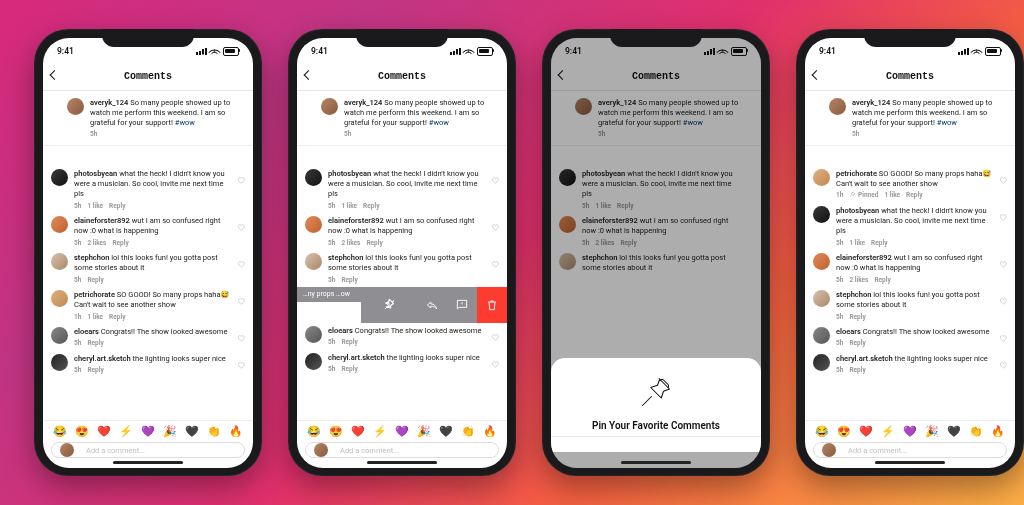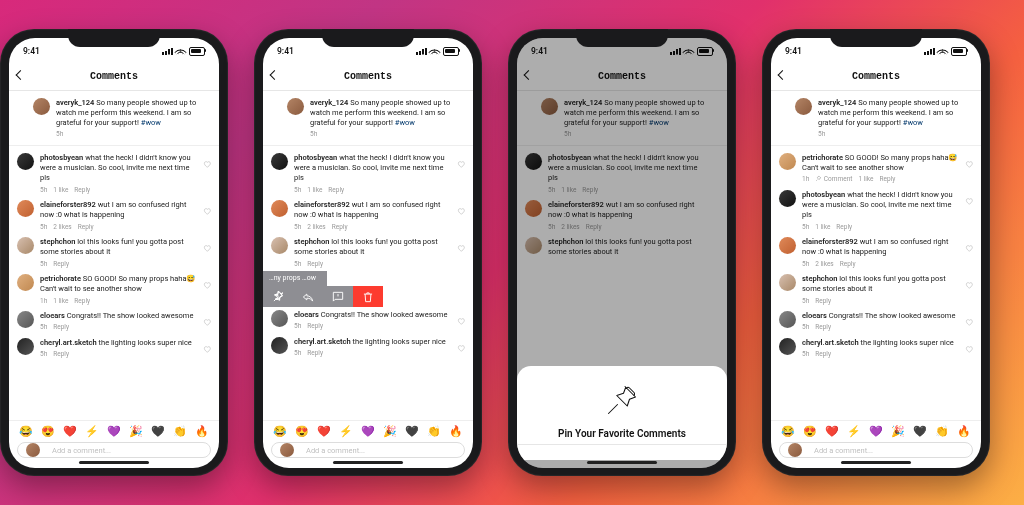--- a/index.html
+++ b/index.html
@@ -10,21 +10,21 @@
     overflow: hidden;
     font-family: -apple-system, BlinkMacSystemFont, "Segoe UI", Roboto, sans-serif;
     -webkit-font-smoothing: antialiased;
   }
   .stage {
     width: 1024px;
     height: 505px;
     background: linear-gradient(135deg, #d8297b 0%, #C13584 25%, #E1306C 50%, #F56040 70%, #FCAF45 100%);
     display: flex;
     align-items: center;
-    justify-content: flex-start;
+    justify-content: flex-end;
     gap: 26px;
   }
 
   
   .phone {
     width: 210px;
     height: 430px;
     background: #1a1a1c;
     border-radius: 34px;
     padding: 9px 9px 8px 9px;
@@ -147,28 +147,29 @@
     padding-right:14px;
   }
   .ctext b{ font-weight:600; }
   .hashtag { color:#00376b; }
   .meta {
     margin-top:2px;
     font-size:6.5px;
     color:#9a9a9a;
     display:flex;
     gap:6px;
+    font-weight:bold;
   }
   .meta span{white-space:nowrap;}
   .like-outline {
     position:absolute; right:8px; top:10px;
     width:8px;height:8px;
   }
   .like-outline svg{display:block;}
-  .caption-row { border-bottom:0.5px solid #eee; padding-bottom:6px; margin-bottom:4px;padding-left:24px;}
+  .caption-row { border-bottom:0.5px solid #eee; padding-bottom:6px; margin-bottom:20px;padding-left:24px;}
 
   
   .inputzone {
     flex-shrink:0;
     padding: 4px 8px 10px 8px;
     border-top:0.5px solid #eee;
   }
   .emoji-row {
     display:flex; justify-content:space-between;
     font-size:11px; padding:0 2px 4px 2px;
@@ -201,21 +202,21 @@
     padding:3px 6px;
     display:flex;align-items:center;
     width:52px;
   }
 
   
   .dimmer{
     position:absolute;inset:0;background:rgba(0,0,0,0.32);z-index:40;
   }
   .sheet{
-    position:absolute;left:0;right:0;bottom:8px;z-index:45;
+    position:absolute;left:0;right:0;bottom:16px;z-index:45;
     background:#fff;border-top-left-radius:14px;border-top-right-radius:14px;
     padding:14px 14px 16px 14px;
     text-align:center;
   }
   .sheet .pin-ill{
     width:36px;height:36px;margin:2px auto 10px auto;display:block;
   }
   .sheet h3{font-size:10px;font-weight:600;margin:0 0 5px 0;color:#111;}
   .sheet p{font-size:7px;line-height:1.4;color:#9a9a9a;margin:0 6px 12px 6px;}
   .sheet .divider{height:0.5px;background:#e6e6e6;margin:0 -14px 0 -14px;}
@@ -426,21 +427,21 @@
                 <span>5h</span>
                 <span>Reply</span>
               </div></div>
             <span class="like-outline">
               <svg viewBox="0 0 24 24" fill="none" stroke="#bdbdbd" stroke-width="2">
                 <path d="M12 21s-8-5.3-8-11a5 5 0 0 1 9-3 5 5 0 0 1 9 3c0 5.7-8 11-8 11z"></path>
               </svg>
             </span>
           </div>
 
-        <div class="comment" style="padding:0;height:36px;flex-direction:column;">
+        <div class="comment" style="padding:0;height:36px;">
           <div class="swipe-remnant">…ny props …ow</div>
           <div class="swipe-strip" style="position:relative;flex:1;">
             <div class="swipe-cell swipe-gray" style="flex:1">
               <svg viewBox="0 0 24 24" fill="none" stroke="#fff" stroke-width="1.6">
                   <path d="M12 3l3 3-1 4 4 4-3 1-3 3-1-1 3-3-4-4-4 4-1-1 4-4-4-4 3-1 4 1 1-4z" transform="rotate(45 12 12)"></path>
                   <path d="M9 15l6-6M15 9l-6 6" stroke="none"></path>
                   <path d="M5 19l5-5"></path>
                   <path d="M14 4l6 6-4 2-2 4-6-6 2-4z"></path>
                 </svg>
             </div>
@@ -595,21 +596,21 @@
           </div>
 
         <div class="comment">
           <span class="avatar g5"></span>
           <div class="ctext"><b>petrichorate</b> <span>SO GOOD! So many props haha😅 Can't wait to see another show</span>
             <div class="meta">
               <span>1h</span>
               <span class="pinned-tag"><svg viewBox="0 0 24 24" fill="none" stroke="#9a9a9a" stroke-width="2">
                     <path d="M14 4l6 6-4 2-2 4-6-6 2-4z"></path>
                     <path d="M8 16l-4 4"></path>
-                  </svg> <span>Comment</span></span>
+                  </svg> <span>Pinned</span></span>
               <span>1 like</span>
               <span>Reply</span>
             </div>
           </div>
           <span class="like-outline">
               <svg viewBox="0 0 24 24" fill="none" stroke="#bdbdbd" stroke-width="2">
                 <path d="M12 21s-8-5.3-8-11a5 5 0 0 1 9-3 5 5 0 0 1 9 3c0 5.7-8 11-8 11z"></path>
               </svg>
             </span>
         </div>

